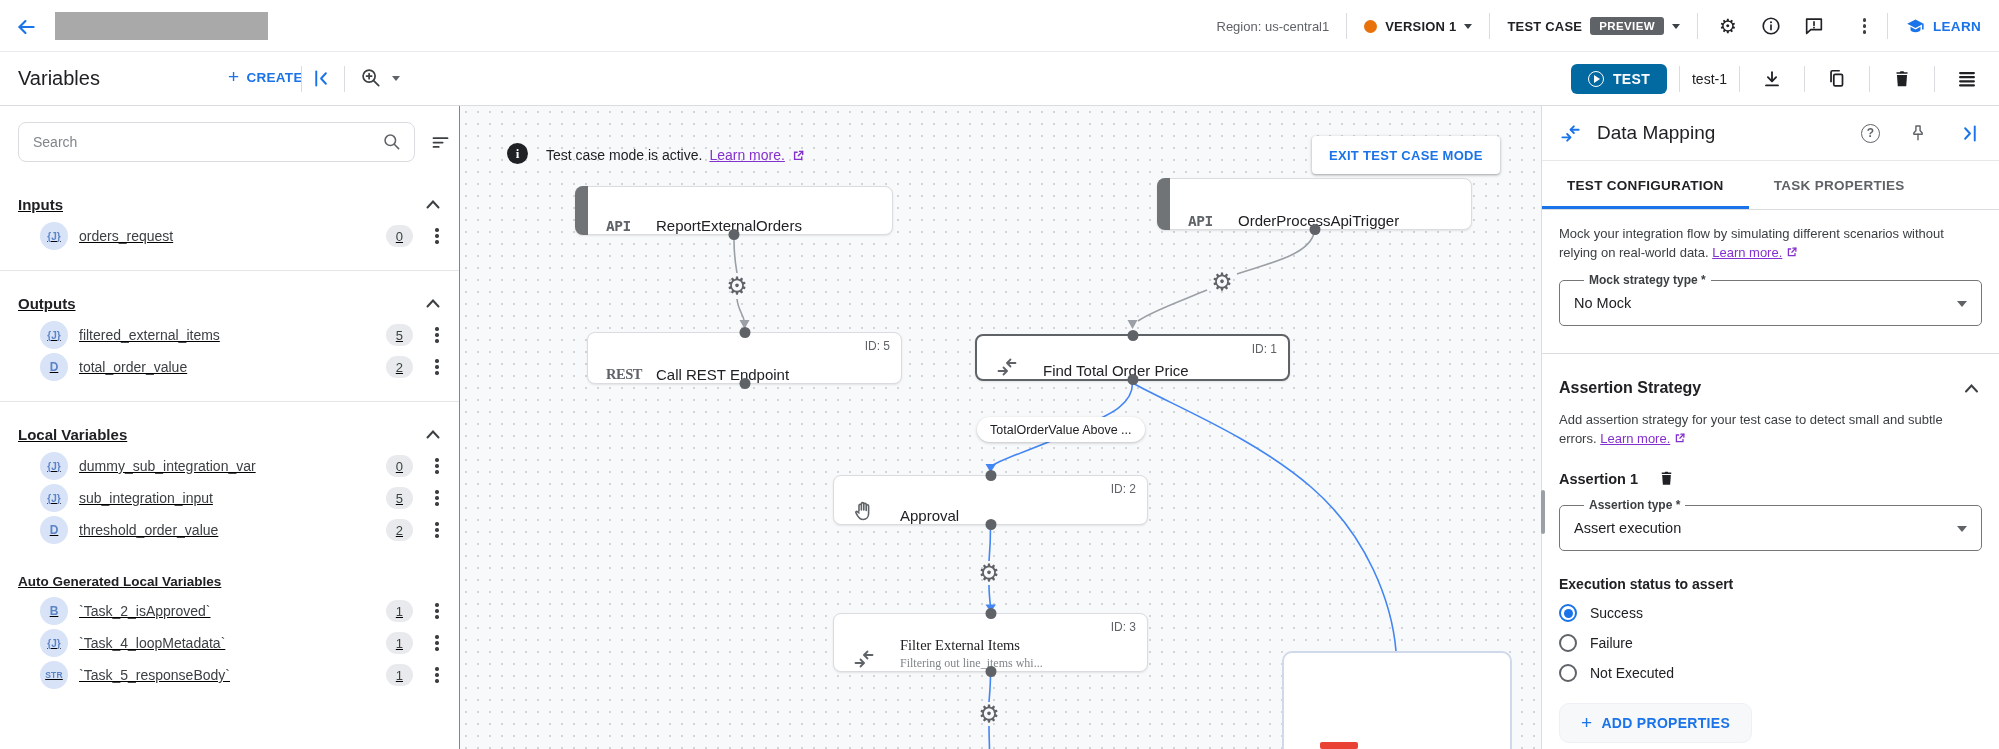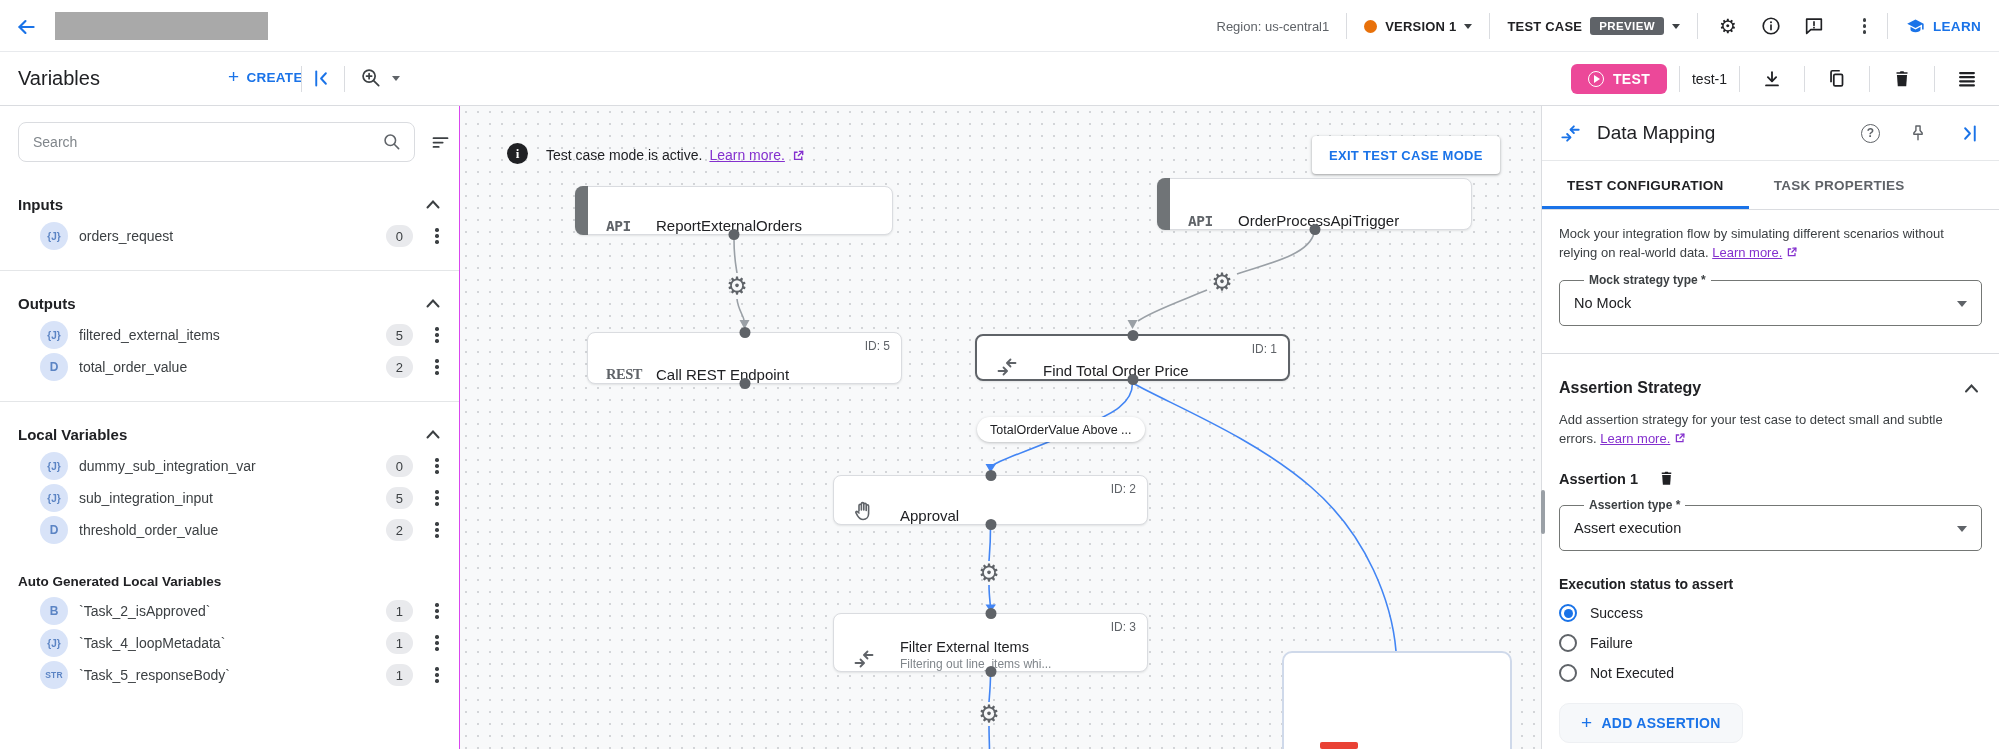--- a/index.html
+++ b/index.html
@@ -25,35 +25,35 @@
   
   .toolbar { position:absolute; left:0; top:52px; right:0; height:54px; border-bottom:1px solid #dadce0; background:#fff; }
   .tb-title { position:absolute; left:18px; top:15px; font-size:20px; color:#202124; }
   .tb-create { position:absolute; left:228px; top:16px; display:flex; align-items:center; gap:7px; color:#1a73e8; font-size:13.5px; font-weight:bold; letter-spacing:.3px; cursor:pointer; }
   .plus-glyph { font-size:19px; font-weight:normal; line-height:18px; }
   .tb-sep1 { position:absolute; left:301px; top:14px; }
   .tb-collapse { position:absolute; left:311px; top:16px; cursor:pointer; }
   .tb-sep2 { position:absolute; left:344px; top:14px; }
   .tb-zoom { position:absolute; left:360px; top:15px; display:flex; align-items:center; gap:9px; cursor:pointer; }
   .tb-right { position:absolute; right:12px; top:0; height:54px; display:flex; align-items:center; }
-  .test-btn { display:flex; align-items:center; gap:9px; background:#ec4899; color:#fff; border:none; border-radius:6px; height:30px; padding:0 17px; font-size:14px; font-weight:bold; letter-spacing:.3px; font-family:inherit; cursor:pointer; }
+  .test-btn { display:flex; align-items:center; gap:9px; background:#0369a1; color:#fff; border:none; border-radius:6px; height:30px; padding:0 17px; font-size:14px; font-weight:bold; letter-spacing:.3px; font-family:inherit; cursor:pointer; }
   .play-ico { width:16px; height:16px; border:1.6px solid #fff; border-radius:50%; position:relative; }
   .play-ico::after { content:""; position:absolute; left:4.5px; top:3px; border-left:6px solid #fff; border-top:4px solid transparent; border-bottom:4px solid transparent; }
   .tb-right .vsep { margin:0 12px; }
   .test-name { font-size:14px; color:#202124; cursor:pointer; }
   .tb-icon { width:40px; height:34px; display:flex; align-items:center; justify-content:center; cursor:pointer; }
 
   
   .sidebar { position:absolute; left:0; top:106px; bottom:0; width:460px; border-right:1px solid #d946ef; background:#fff; overflow:hidden; }
   .search-wrap { position:absolute; left:18px; top:16px; width:397px; }
   .search-input { width:100%; height:40px; border:1px solid #dadce0; border-radius:8px; padding:0 42px 0 14px; font-size:14px; color:#202124; outline:none; font-family:inherit; }
   .search-input::placeholder { color:#80868b; }
   .search-mag { position:absolute; right:12px; top:10px; }
   .sort-btn { position:absolute; left:430px; top:26px; cursor:pointer; }
-  .sb-content { position:absolute; left:0; top:66px; right:0; }
+  .sb-content { position:absolute; left:0; top:66px; right:0;text-decoration:underline; }
   .section-header { display:flex; align-items:center; justify-content:space-between; padding:0 15px 0 18px; height:32px; margin-top:16px; }
   .section-label { font-size:15px; font-weight:bold; color:#202124; }
   .chev-btn { cursor:pointer; width:22px; height:22px; display:flex; align-items:center; justify-content:center; }
   .var-row { display:flex; align-items:center; height:32px; padding:0 13px 0 40px; cursor:pointer; }
   .type-icon { width:28px; height:28px; border-radius:50%; background:#d8e3f8; color:#5b84c4; font-weight:bold; display:flex; align-items:center; justify-content:center; flex:none; }
   .type-j { font-size:10px; } .type-d { font-size:12px; } .type-b { font-size:12px; } .type-s { font-size:8.5px; letter-spacing:.2px; }
   .var-name { margin-left:11px; font-size:14px; color:#3c4043; white-space:nowrap; }
   .flex-sp { flex:1; }
   .count-badge { min-width:27px; padding:0 10px; height:22px; border-radius:11px; background:#e9eaed; color:#3c4043; font-size:13px; display:flex; align-items:center; justify-content:center; }
   .kebab { margin-left:15px; width:18px; height:20px; display:flex; flex-direction:column; gap:2.6px; align-items:center; justify-content:center; cursor:pointer; }
@@ -71,21 +71,21 @@
   .banner-text { position:absolute; left:86px; top:41px; font-size:14px; color:#202124; display:flex; align-items:center; gap:7px; }
   .plink { color:#8430ce; text-decoration:underline; cursor:pointer; }
   .exit-btn { position:absolute; left:852px; top:30px; height:38px; padding:0 17px; background:#fff; color:#1a73e8; font-size:13px; font-weight:bold; letter-spacing:.3px; border:none; border-radius:4px; box-shadow:0 1px 2px rgba(60,64,67,.3),0 1px 3px 1px rgba(60,64,67,.15); font-family:inherit; cursor:pointer; }
   .node { position:absolute; background:#fff; border:1px solid #dadce0; border-radius:8px; box-shadow:0 1px 2px rgba(60,64,67,.12); display:flex; align-items:flex-end; cursor:pointer; }
   .node.selected { border:2px solid #5f6368; }
   .accent { position:absolute; left:-1px; top:-1px; bottom:-1px; width:13px; background:#707477; border-radius:8px 0 0 8px; }
   .nbadge { font-family:"DejaVu Sans Mono","Liberation Mono",monospace; font-size:14.5px; font-weight:bold; color:#5f6368; margin-left:30px; width:50px; letter-spacing:-.5px; flex:none; }
   .nbadge.noacc { margin-left:18px;font-family:Liberation Serif, serif; }
   .nicon { margin-left:18px; margin-right:24px; flex:none; }
   .ntitle { font-size:15px; color:#202124; white-space:nowrap; }
-  .ntext { display:flex; flex-direction:column; }
+  .ntext { display:flex; flex-direction:column;font-family:Liberation Serif, serif; }
   .nsub { font-size:12px; color:#80868b; margin-top:2px; }
   .nid { position:absolute; top:6px; right:11px; font-size:12px; color:#5f6368; }
   .cdot { position:absolute; width:11px; height:11px; border-radius:50%; background:#5f6368; left:50%; transform:translateX(-50%); }
   .cdot.top { top:-6px; } .cdot.bot { bottom:-6px; }
   .edge-label { position:absolute; left:517px; top:311px; height:25px; padding:0 13px; background:#fff; border-radius:13px; box-shadow:0 1px 3px rgba(60,64,67,.3); font-size:12.5px; color:#202124; display:flex; align-items:center; cursor:pointer; white-space:nowrap; }
   .gear { position:absolute; transform:translate(-50%,-50%); font-size:24px; color:#5f6368; line-height:1; cursor:pointer; font-family:"DejaVu Sans",sans-serif; }
   .card-partial { position:absolute; left:822px; top:545px; width:230px; height:130px; background:#fff; border:2px solid #cfd9ea; border-radius:10px; cursor:pointer; }
   .red-bit { position:absolute; left:860px; top:636px; width:38px; height:7px; background:#e94235; border-radius:2px; }
 
   
@@ -609,20 +609,20 @@
         <span class="radio"></span>
         <span class="radio-label">Failure</span>
       </div>
       <div class="radio-row">
         <span class="radio"></span>
         <span class="radio-label">Not Executed</span>
       </div>
 
       <button class="add-btn">
         <span class="add-plus">+</span>
-        <span>ADD ASSERTION</span>
+        <span>ADD PROPERTIES</span>
       </button>
 
       
     </div>
   </aside>
 
 </div>
 
 </body></html>

